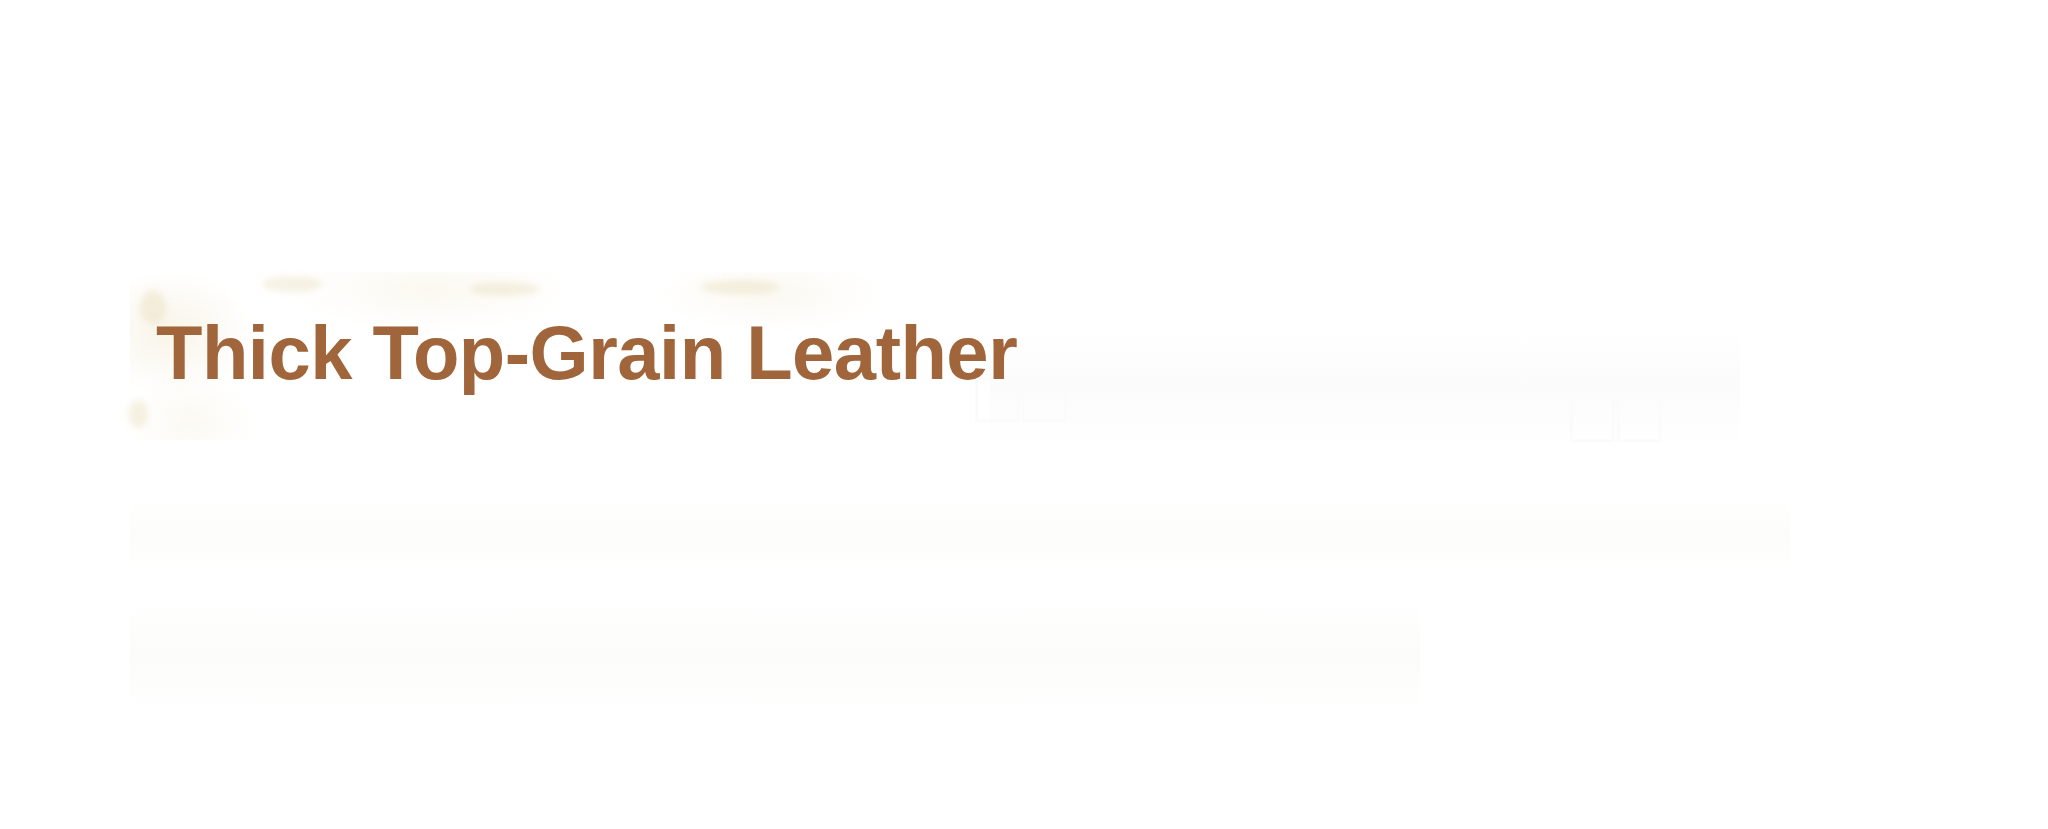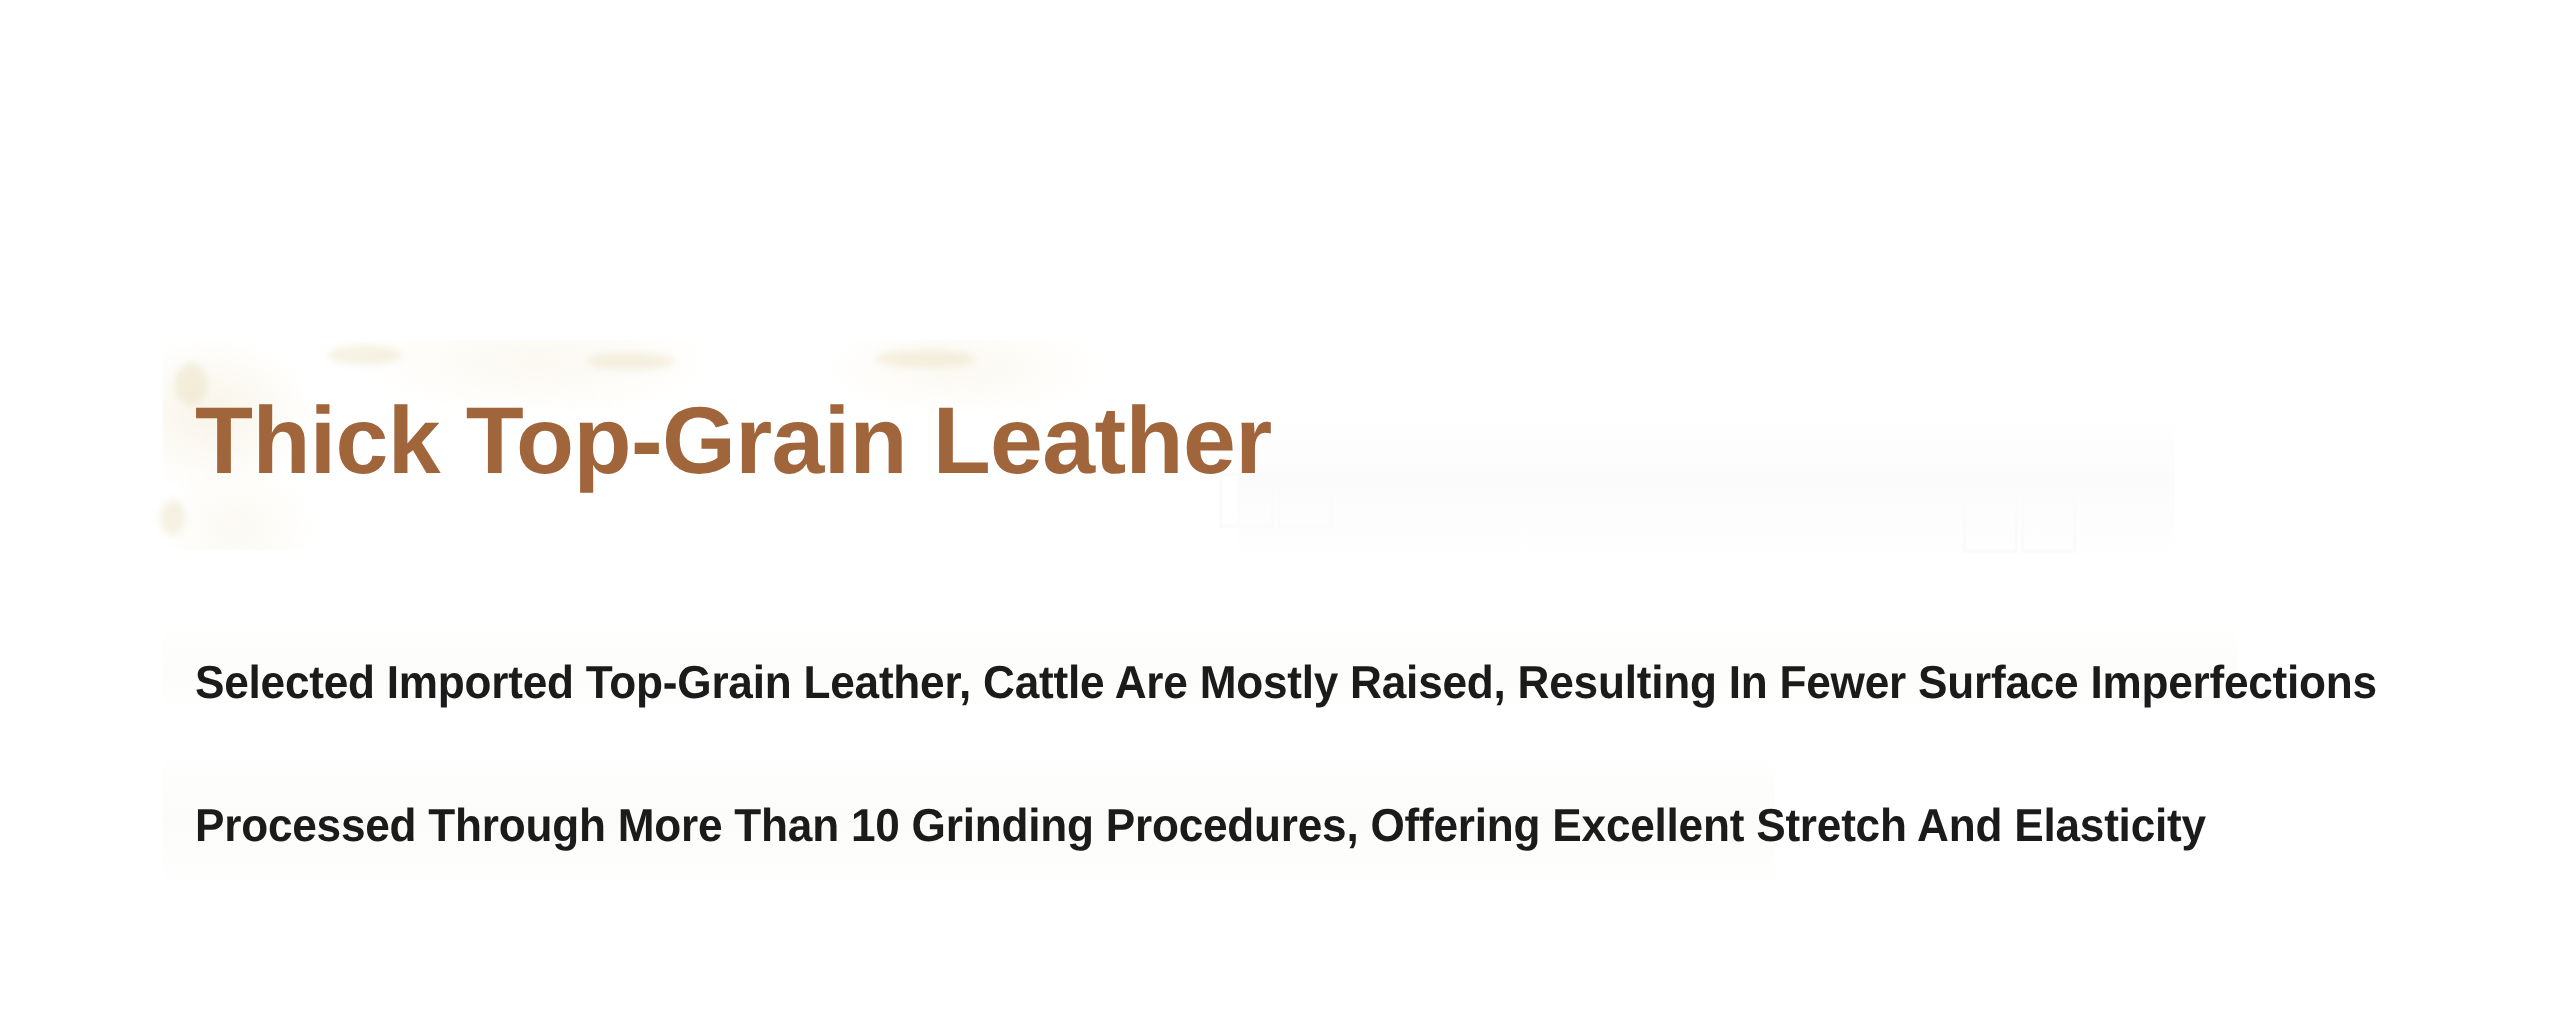--- a/index.html
+++ b/index.html
@@ -168,19 +168,15 @@
     <div class="ghost-speck" style="left:128px; top:400px; width:20px; height:28px;"></div>
     <div class="ghost-speck" style="left:262px; top:276px; width:60px; height:16px;"></div>
     <div class="ghost-speck" style="left:470px; top:282px; width:70px; height:14px;"></div>
     <div class="ghost-speck" style="left:700px; top:280px; width:80px; height:14px;"></div>
   </div>
 
   <div class="content">
 
     <h1 class="hero-title">Thick Top-Grain Leather</h1>
 
-    <ul class="feature-list">
-      <li class="feature-item">Selected Imported Top-Grain Leather, Cattle Are Mostly Raised, Resulting In Fewer Surface Imperfections</li>
-      <li class="feature-item">Processed Through More Than 10 Grinding Procedures, Offering Excellent Stretch And Elasticity</li>
-    </ul>
 
   </div>
 </div>
 
 </body></html>

